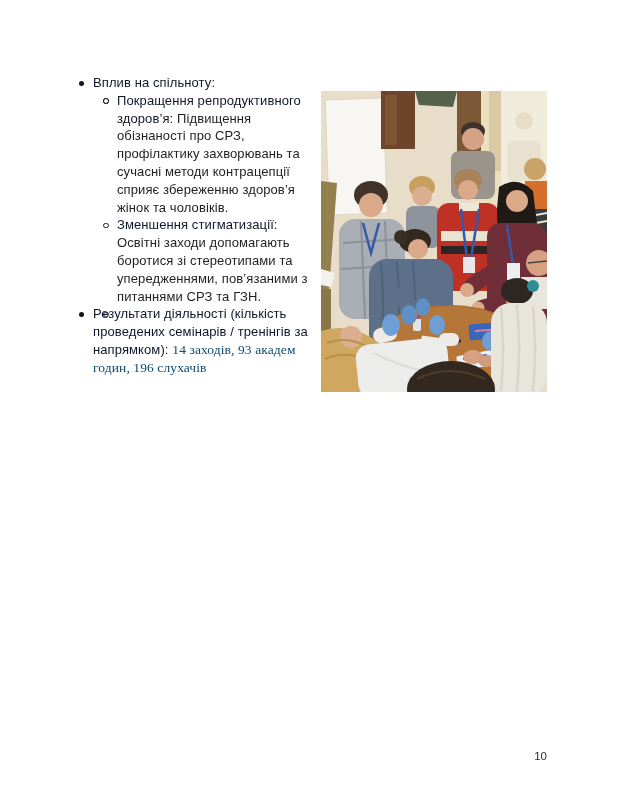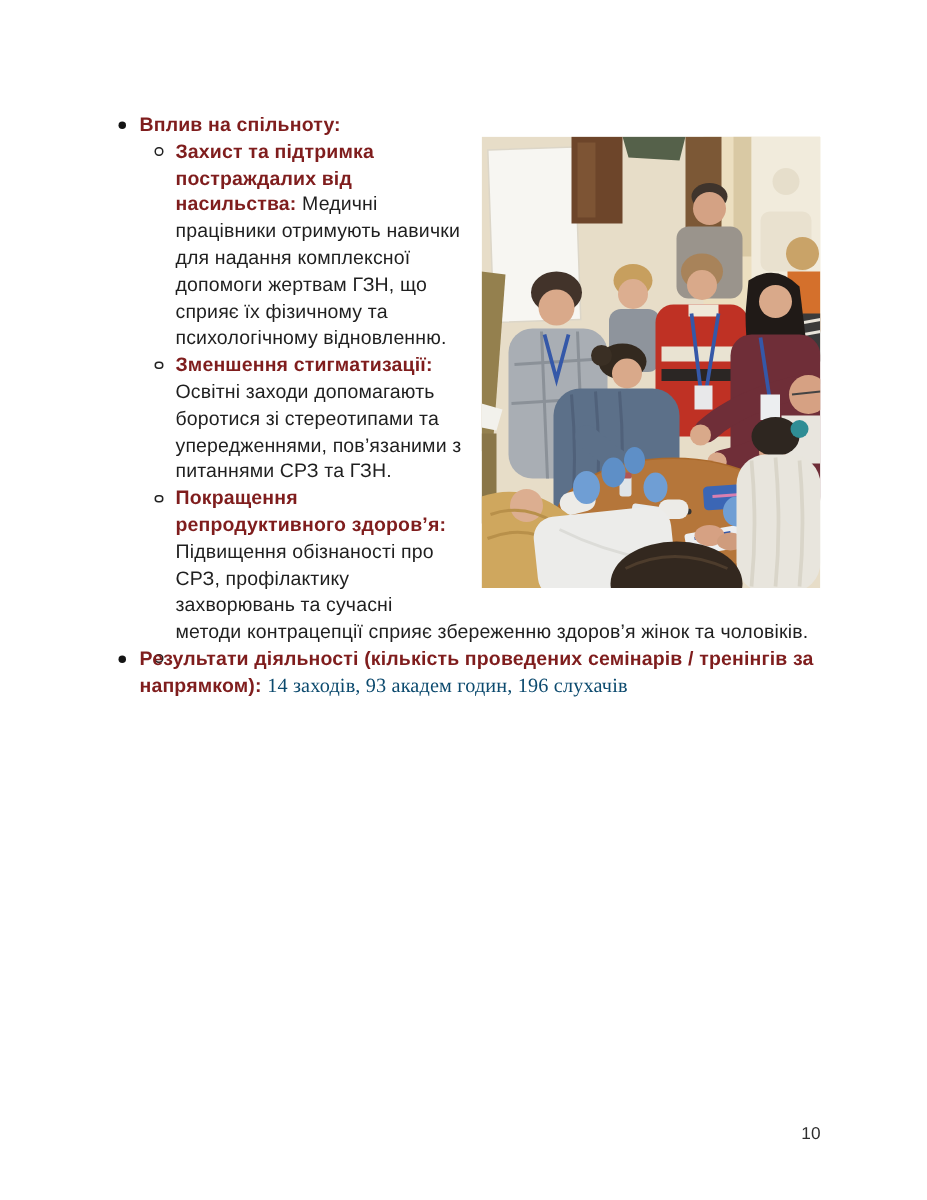--- a/index.html
+++ b/index.html
@@ -37,21 +37,21 @@
   .m1 {
     position: absolute; left: 7px; top: 6.8px;
     width: 5px; height: 5px; border-radius: 50%;
     background: #141414;
   }
   .m2 {
     position: absolute; left: 7px; top: 6.4px;
     width: 3.6px; height: 3.6px; border-radius: 50%;
     border: 1.2px solid #222222; background: transparent;
   }
-  .b { font-weight: bold; color: #7f1d1d; }
+  .b { font-weight: normal; color: #0f172a; }
   .serif {
     font-family: "Liberation Serif", serif;
     font-size: 13.5px;
     color: #0c4a6e;
   }
   .page-number {
     position: absolute;
     top: 750px;
     right: 71px;
     font-size: 11.5px;
@@ -194,29 +194,28 @@
       </svg>
     </figure>
 
     <ul class="l1">
       <li>
         <span class="m1"></span>
         <span><span class="b">Вплив на спільноту:</span></span>
         <ul class="l2">
           <li>
             <span class="m2"></span>
-            <span><span class="b">Захист та підтримка постраждалих від насильства:</span> <span>Медичні працівники отримують навички для надання комплексної допомоги жертвам ГЗН, що сприяє їх фізичному та психологічному відновленню.</span></span>
+          </li>
+          <li>
+            <span class="m2"></span>
+            <span><span class="b">Покращення репродуктивного здоров’я:</span> <span>Підвищення обізнаності про СРЗ, профілактику захворювань та сучасні методи контрацепції сприяє збереженню здоров’я жінок та чоловіків.</span></span>
           </li>
           <li>
             <span class="m2"></span>
             <span><span class="b">Зменшення стигматизації:</span> <span>Освітні заходи допомагають боротися зі стереотипами та упередженнями, пов’язаними з питаннями СРЗ та ГЗН.</span></span>
-          </li>
-          <li>
-            <span class="m2"></span>
-            <span><span class="b">Покращення репродуктивного здоров’я:</span> <span>Підвищення обізнаності про СРЗ, профілактику захворювань та сучасні методи контрацепції сприяє збереженню здоров’я жінок та чоловіків.</span></span>
           </li>
           <li>
             <span class="m2"></span>
           </li>
         </ul>
       </li>
       <li>
         <span class="m1"></span>
         <span><span class="b">Результати діяльності (кількість проведених семінарів / тренінгів за напрямком):</span> <span class="serif">14 заходів, 93 академ годин, 196 слухачів</span></span>
       </li>

